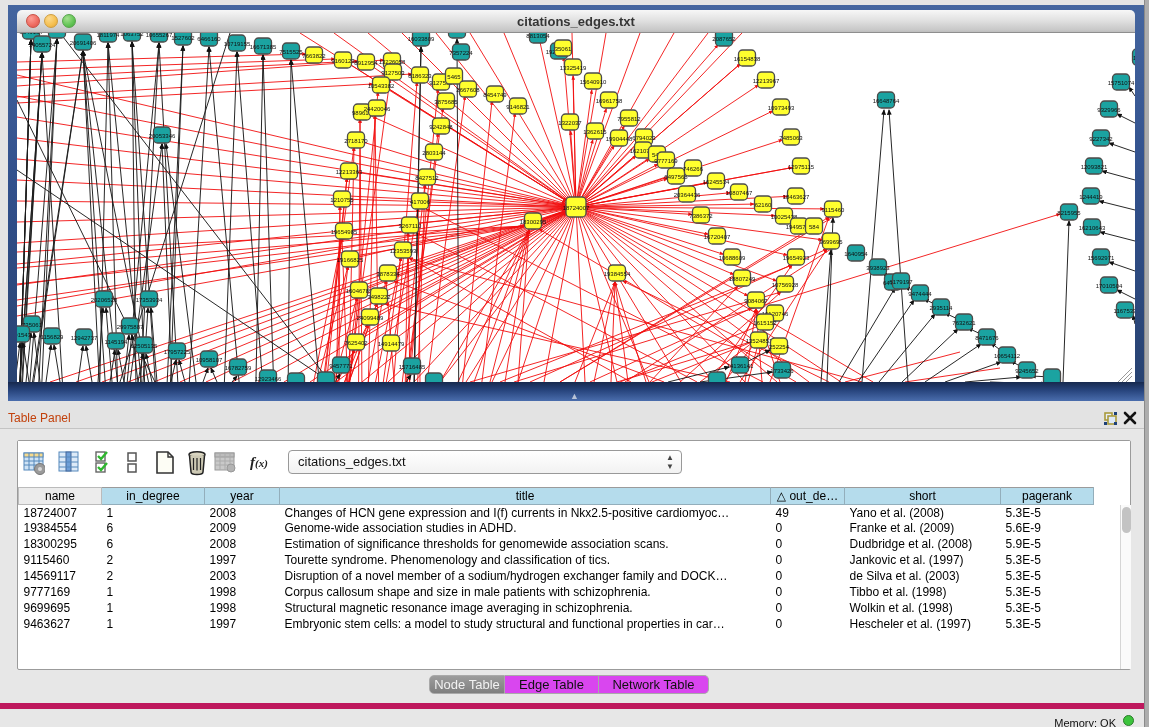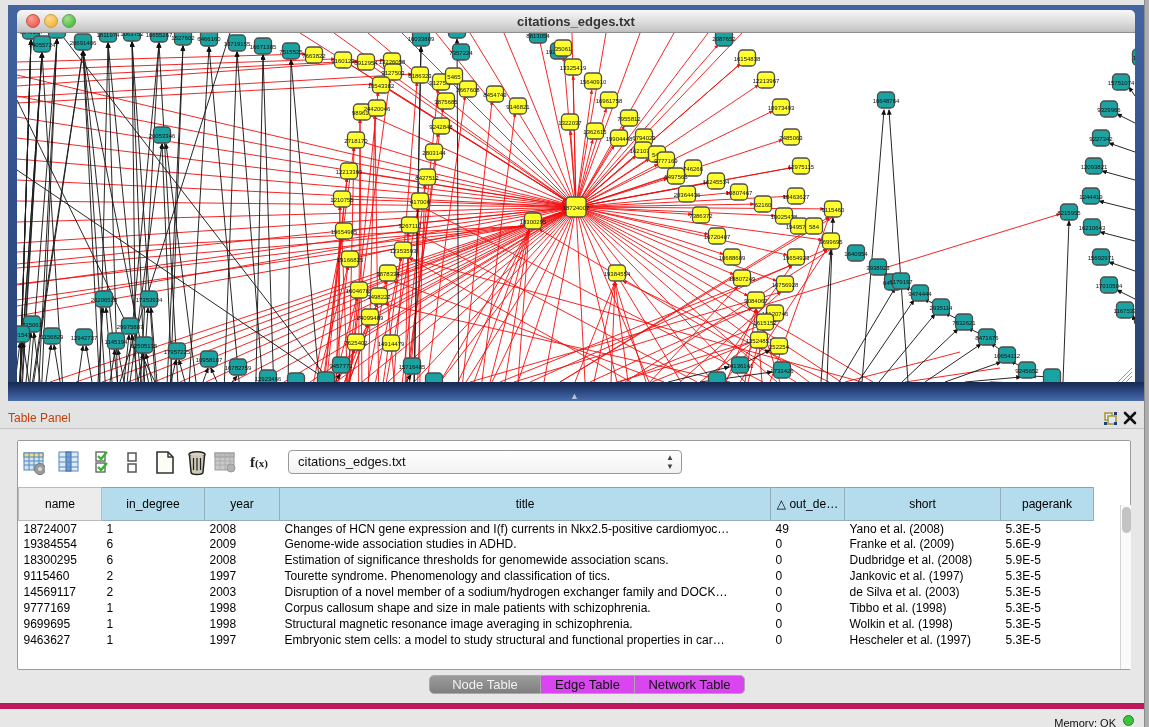--- a/index.html
+++ b/index.html
@@ -24,31 +24,31 @@
 #tbox{left:17px;top:39px;width:1114px;height:230px;background:#fff;
  border:1px solid #9b9b9b;border-radius:2px}
 #toolbar{left:0;top:0;width:100%;height:46px;background:#fff}
 #dropdown{left:270px;top:9px;width:394px;height:24px;background:linear-gradient(180deg,#fff,#f2f2f2);
  border:1px solid #999;border-radius:4px;font-size:13px;color:#111;line-height:22px;
  padding-left:9px}
 #dropdown .arr{position:absolute;right:7px;top:2px;font-size:8px;color:#444;line-height:9px}
 table#dt{position:absolute;left:0;top:46px;border-collapse:collapse;width:1075px;
  table-layout:fixed;font-size:12px;color:#000}
 #dt th{background:#b5dcec;border:1px solid #93aebb;border-top:1px solid #9b9b9b;
- font-weight:normal;font-size:12px;height:33px;padding:0}
+ font-weight:normal;font-size:12px;height:17px;padding:0}
 #dt th.c0{background:#ececec;border-color:#bbb}
 #dt td{height:15.9px;padding:0 0 0 5px;white-space:nowrap;overflow:hidden}
 #dt .c0{width:83px} #dt .c1{width:103px} #dt .c2{width:75px} #dt .c3{width:491px}
 #dt .c4{width:74px} #dt .c5{width:156px} #dt .c6{width:93px}
 #vsb{left:1102px;top:64px;width:11px;height:164px;background:#fafafa;border-left:1px solid #d5d5d5}
 #vsb .th{position:absolute;left:1px;top:2px;width:9px;height:26px;background:#c3c3c3;border-radius:5px}
 #tabs{left:429px;top:274px;height:19px;font-size:13px}
 #tabs div{float:left;height:19px;line-height:18px;text-align:center;background:#d946ef;
  border:1px solid #a9a9a9;border-left:none;color:#111}
-#tabs .t0{width:112px;border-left:1px solid #a9a9a9;border-radius:5px 0 0 5px;
+#tabs .t0{width:76px;border-left:1px solid #a9a9a9;border-radius:5px 0 0 5px;
  background:linear-gradient(180deg,#9c9c9c,#7f7f7f);color:#f2f2f2}
 #tabs .t1{width:94px}
 #tabs .t2{width:110px;border-radius:0 5px 5px 0}
 #status{left:0;top:302px;width:1149px;height:24px;font-size:11px;color:#111;border-top:6px solid #be185d}
 #status span{position:absolute;right:33px;top:8px}
 #status .dot{position:absolute;right:15px;top:6px;width:11px;height:11px;border-radius:50%;
  background:#3dc43d;border:1.5px solid #2b7b2b}
 
 #rstrip{left:1144px;top:0;width:5px;height:727px;background:#adadad;border-left:1px solid #8a8a8a}
 .icon{position:absolute;top:8px}
@@ -698,21 +698,21 @@
           <ellipse cx="11" cy="4.5" rx="8" ry="2.8" fill="#d8d4c0" stroke="#222" stroke-width="1.5"></ellipse>
           <path d="M3.5,5.5 L5,22 a6,2.5 0 0 0 12,0 L18.5,5.5" fill="#cdc9b4" stroke="#222" stroke-width="1.5"></path>
           <path d="M7.5,8 v12 M11,8 v12.5 M14.5,8 v12" stroke="#222" stroke-width="1.2"></path>
         </svg>
         <svg class="abs" style="left:196px;top:9px" width="22" height="26" viewBox="0 0 22 26">
           <rect x="1" y="3" width="19" height="17" fill="#c9c9c9" stroke="#9a9a9a"></rect>
           <rect x="1" y="3" width="19" height="4" fill="#bdbdbd" stroke="#9a9a9a"></rect>
           <path d="M1,11 h19 M1,15 h19 M6,3 v17 M11,3 v17 M16,3 v17" stroke="#ababab"></path>
           <circle cx="17" cy="18" r="4" fill="#b3b3b3" stroke="#999"></circle>
         </svg>
-        <div class="abs" style="left:232px;top:13px;font-size:15px;font-family:'Liberation Serif',serif;font-weight:bold;color:#222">f<span style="font-size:11px">(x)</span></div>
+        <div class="abs" style="left:232px;top:13px;font-size:15px;font-family:'Liberation Serif',serif;font-style:italic;font-weight:bold;color:#222">f<span style="font-size:11px">(x)</span></div>
       <div class="abs" id="dropdown">citations_edges.txt<span class="arr">▲<br>▼</span></div>
     </div>
     <table id="dt">
       <tbody>
           <tr>
             <th class="c0">name</th>
             <th class="c1">in_degree</th>
             <th class="c2">year</th>
       <th class="c3">title</th>
             <th class="c4">△ out_de…</th>

